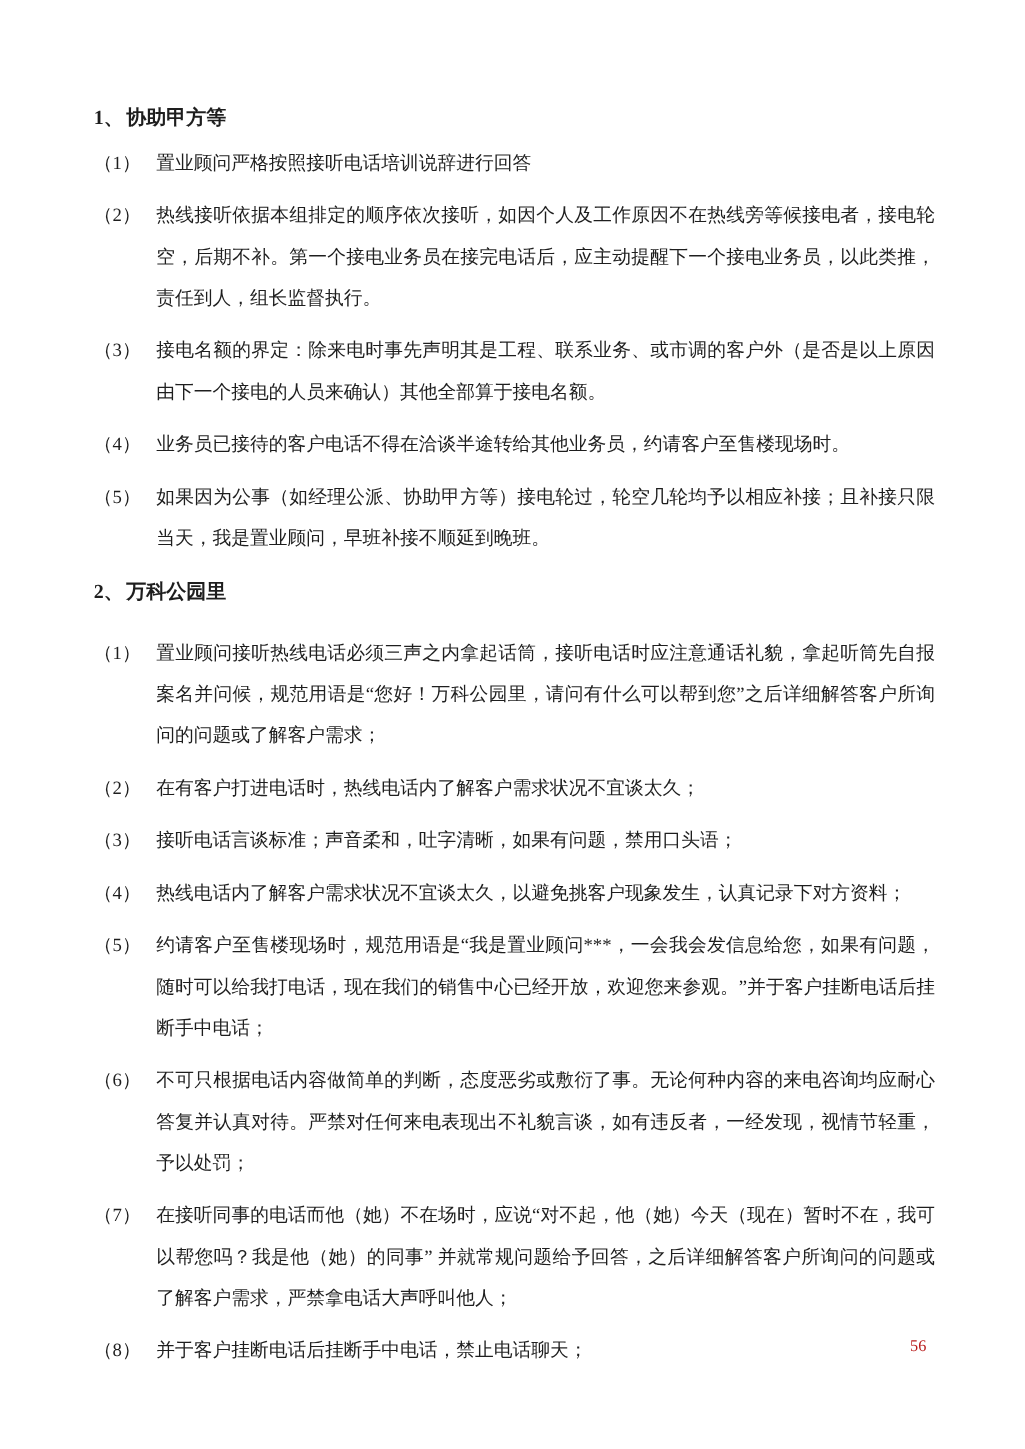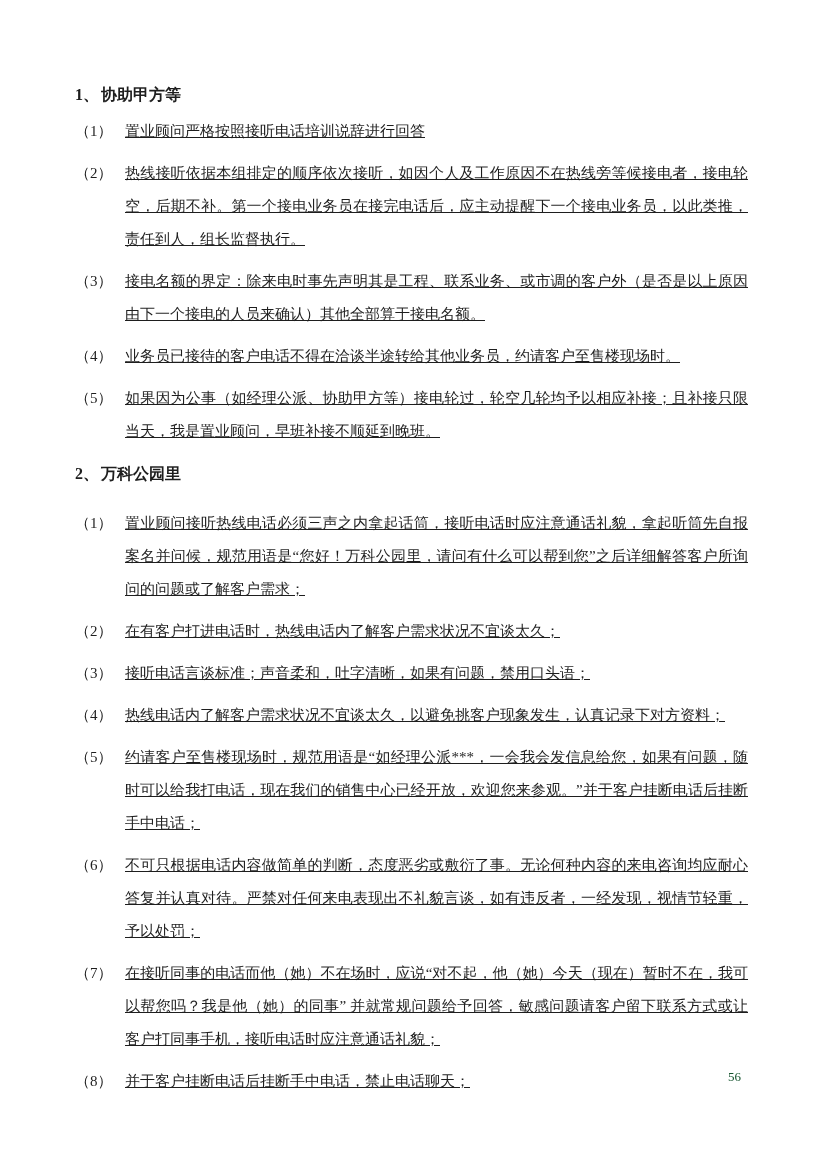--- a/index.html
+++ b/index.html
@@ -39,29 +39,28 @@
     margin-bottom: 9px;
   }
   .item .num {
     width: 50px;
     flex-shrink: 0;
   }
   .item .text {
     width: 623px;
     text-align: justify;
     text-justify: inter-ideograph;
-    text-decoration: underline;
   }
   .page-number {
     position: absolute;
     left: 728px;
     top: 1069px;
     font-size: 13px;
     line-height: 16px;
-    color: #14532d;
+    color: #b91c1c;
   }
 </style>
 </head>
 <body>
 
 <div class="page">
 
   <div class="section-heading gap-sm">
     <span class="sec-num">1、</span>
     <span class="sec-title">协助甲方等</span>
@@ -104,29 +103,29 @@
   <div class="item">
     <span class="num">（3）</span>
     <span class="text">接听电话言谈标准；声音柔和，吐字清晰，如果有问题，禁用口头语；</span>
   </div>
   <div class="item">
     <span class="num">（4）</span>
     <span class="text">热线电话内了解客户需求状况不宜谈太久，以避免挑客户现象发生，认真记录下对方资料；</span>
   </div>
   <div class="item">
     <span class="num">（5）</span>
-    <span class="text">约请客户至售楼现场时，规范用语是“如经理公派***，一会我会发信息给您，如果有问题，随时可以给我打电话，现在我们的销售中心已经开放，欢迎您来参观。”并于客户挂断电话后挂断手中电话；</span>
+    <span class="text">约请客户至售楼现场时，规范用语是“我是置业顾问***，一会我会发信息给您，如果有问题，随时可以给我打电话，现在我们的销售中心已经开放，欢迎您来参观。”并于客户挂断电话后挂断手中电话；</span>
   </div>
   <div class="item">
     <span class="num">（6）</span>
     <span class="text">不可只根据电话内容做简单的判断，态度恶劣或敷衍了事。无论何种内容的来电咨询均应耐心答复并认真对待。严禁对任何来电表现出不礼貌言谈，如有违反者，一经发现，视情节轻重，予以处罚；</span>
   </div>
   <div class="item">
     <span class="num">（7）</span>
-    <span class="text">在接听同事的电话而他（她）不在场时，应说“对不起，他（她）今天（现在）暂时不在，我可以帮您吗？我是他（她）的同事” 并就常规问题给予回答，敏感问题请客户留下联系方式或让客户打同事手机，接听电话时应注意通话礼貌；</span>
+    <span class="text">在接听同事的电话而他（她）不在场时，应说“对不起，他（她）今天（现在）暂时不在，我可以帮您吗？我是他（她）的同事” 并就常规问题给予回答，之后详细解答客户所询问的问题或了解客户需求，严禁拿电话大声呼叫他人；</span>
   </div>
   <div class="item">
     <span class="num">（8）</span>
     <span class="text">并于客户挂断电话后挂断手中电话，禁止电话聊天；</span>
   </div>
 
   <div class="page-number">56</div>
 
 </div>
 

